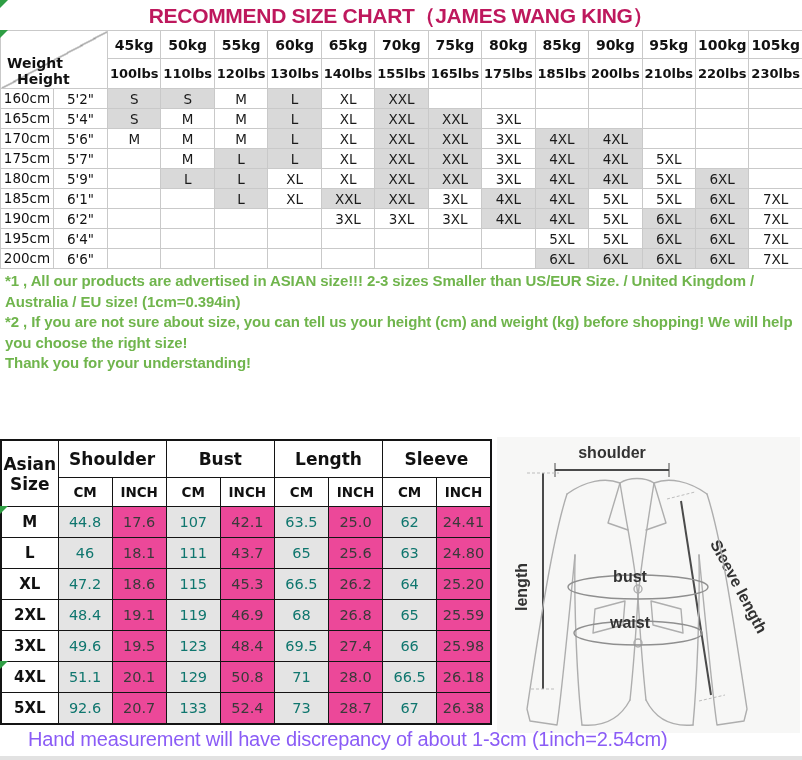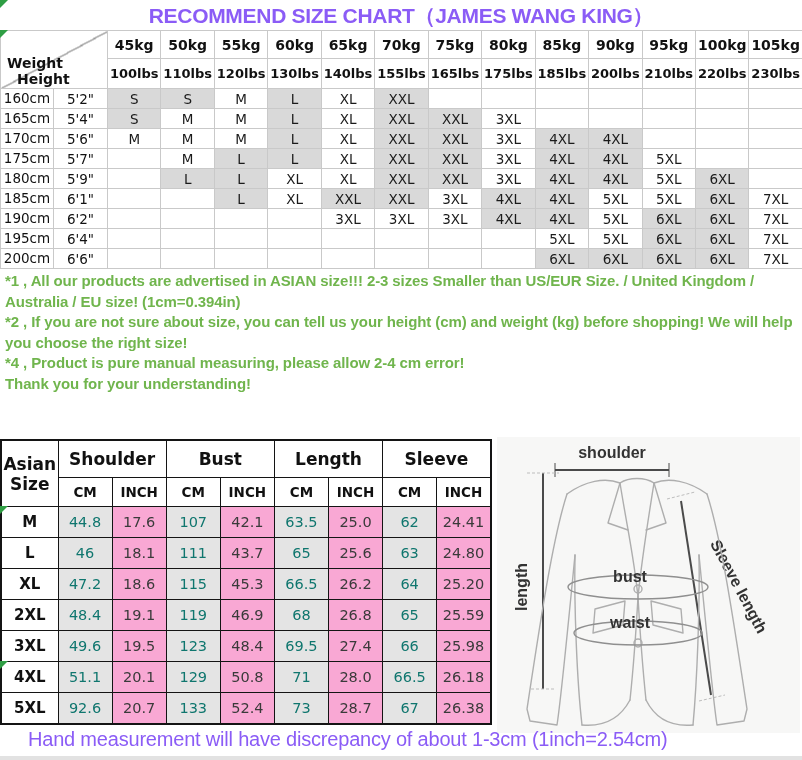--- a/index.html
+++ b/index.html
@@ -1,21 +1,21 @@
 <!DOCTYPE html>
 <html><head>
 <meta charset="utf-8">
 <style>
   html,body{margin:0;padding:0;background:#fff;}
   .stage{position:relative;width:802px;height:760px;background:#ffffff;overflow:hidden;
          font-family:"Liberation Sans",sans-serif;color:#111;}
 
   
   .title{position:absolute;top:2px;left:0;width:100%;text-align:center;
-         font-size:21px;font-weight:700;letter-spacing:-0.3px;color:#8b5cf6;}
+         font-size:21px;font-weight:700;letter-spacing:-0.3px;color:#be185d;}
 
   
   table{border-collapse:collapse;table-layout:fixed;}
   .matrix{position:absolute;top:30px;left:0;width:802px;font-family:"DejaVu Sans",sans-serif;}
   .matrix td{border:1px solid #c9c9c9;text-align:center;vertical-align:middle;
              padding:0;overflow:hidden;white-space:nowrap;}
   .matrix .kg{height:27px;font-weight:700;font-size:14px;border-bottom:1px dashed #b8b8b8;background:#fff;}
   .matrix .lbs{height:29px;font-weight:700;font-size:13px;background:#fff;}
   .matrix .corner{position:relative;background:#fff;
      background-image:linear-gradient(to bottom right,transparent calc(50% - 0.7px),
@@ -34,21 +34,21 @@
 
   
   .meas{position:absolute;top:439px;left:0;width:491px;font-family:"DejaVu Sans",sans-serif;
         border:2px solid #141414;}
   .meas td{border:1px solid #141414;text-align:center;vertical-align:middle;padding:0;white-space:nowrap;}
   .meas .asian{font-size:17px;font-weight:700;background:#fff;line-height:20px;}
   .meas .grouph{height:36px;font-size:17px;font-weight:700;background:#fff;}
   .meas .unit{height:28px;font-size:13.5px;font-weight:700;background:#fff;}
   .meas .sizelab{height:30px;font-size:15px;font-weight:700;background:#fff;}
   .meas .vcm{font-size:14.5px;color:#0f766e;background:#e4e4e4;}
-  .meas .vinch{font-size:14.5px;color:#3a3a3a;background:#f9a8d4;}
+  .meas .vinch{font-size:14.5px;color:#3a3a3a;background:#ec4899;}
 
   
   .diagram{position:absolute;left:497px;top:437px;width:303px;height:296px;background:#f7f7f6;}
   .diagram svg{display:block;}
   .dlabel{font-family:"Liberation Sans",sans-serif;font-weight:700;fill:#333;font-size:16px;}
 
   
   .footer{position:absolute;top:728px;left:28px;font-size:20px;font-weight:400;
           color:#8b5cf6;letter-spacing:-0.2px;}
   .bottom-strip{position:absolute;left:0;top:756px;width:802px;height:4px;background:#e2e2e2;}
@@ -270,21 +270,20 @@
           <td class="mcell shaded">6XL</td>
           <td class="mcell shaded">6XL</td>
           <td class="mcell">7XL</td>
         </tr>
       </tbody>
   </table>
 
   <div class="notes">
       <p class="note">*1 , All our products are advertised in ASIAN size!!! 2-3 sizes Smaller than US/EUR Size. / United Kingdom / Australia / EU size! (1cm=0.394in)</p>
       <p class="note">*2 , If you are not sure about size, you can tell us your height (cm) and weight (kg) before shopping! We will help you choose the right size!</p>
-      <p class="note">*4 , Product is pure manual measuring, please allow 2-4 cm error!</p>
       <p class="note">Thank you for your understanding!</p>
     </div>
 
   <table class="meas">
     <colgroup>
       <col style="width:57px">
       <col style="width:54.1px">
         <col style="width:54.1px">
         <col style="width:54.1px">
         <col style="width:54.1px">

